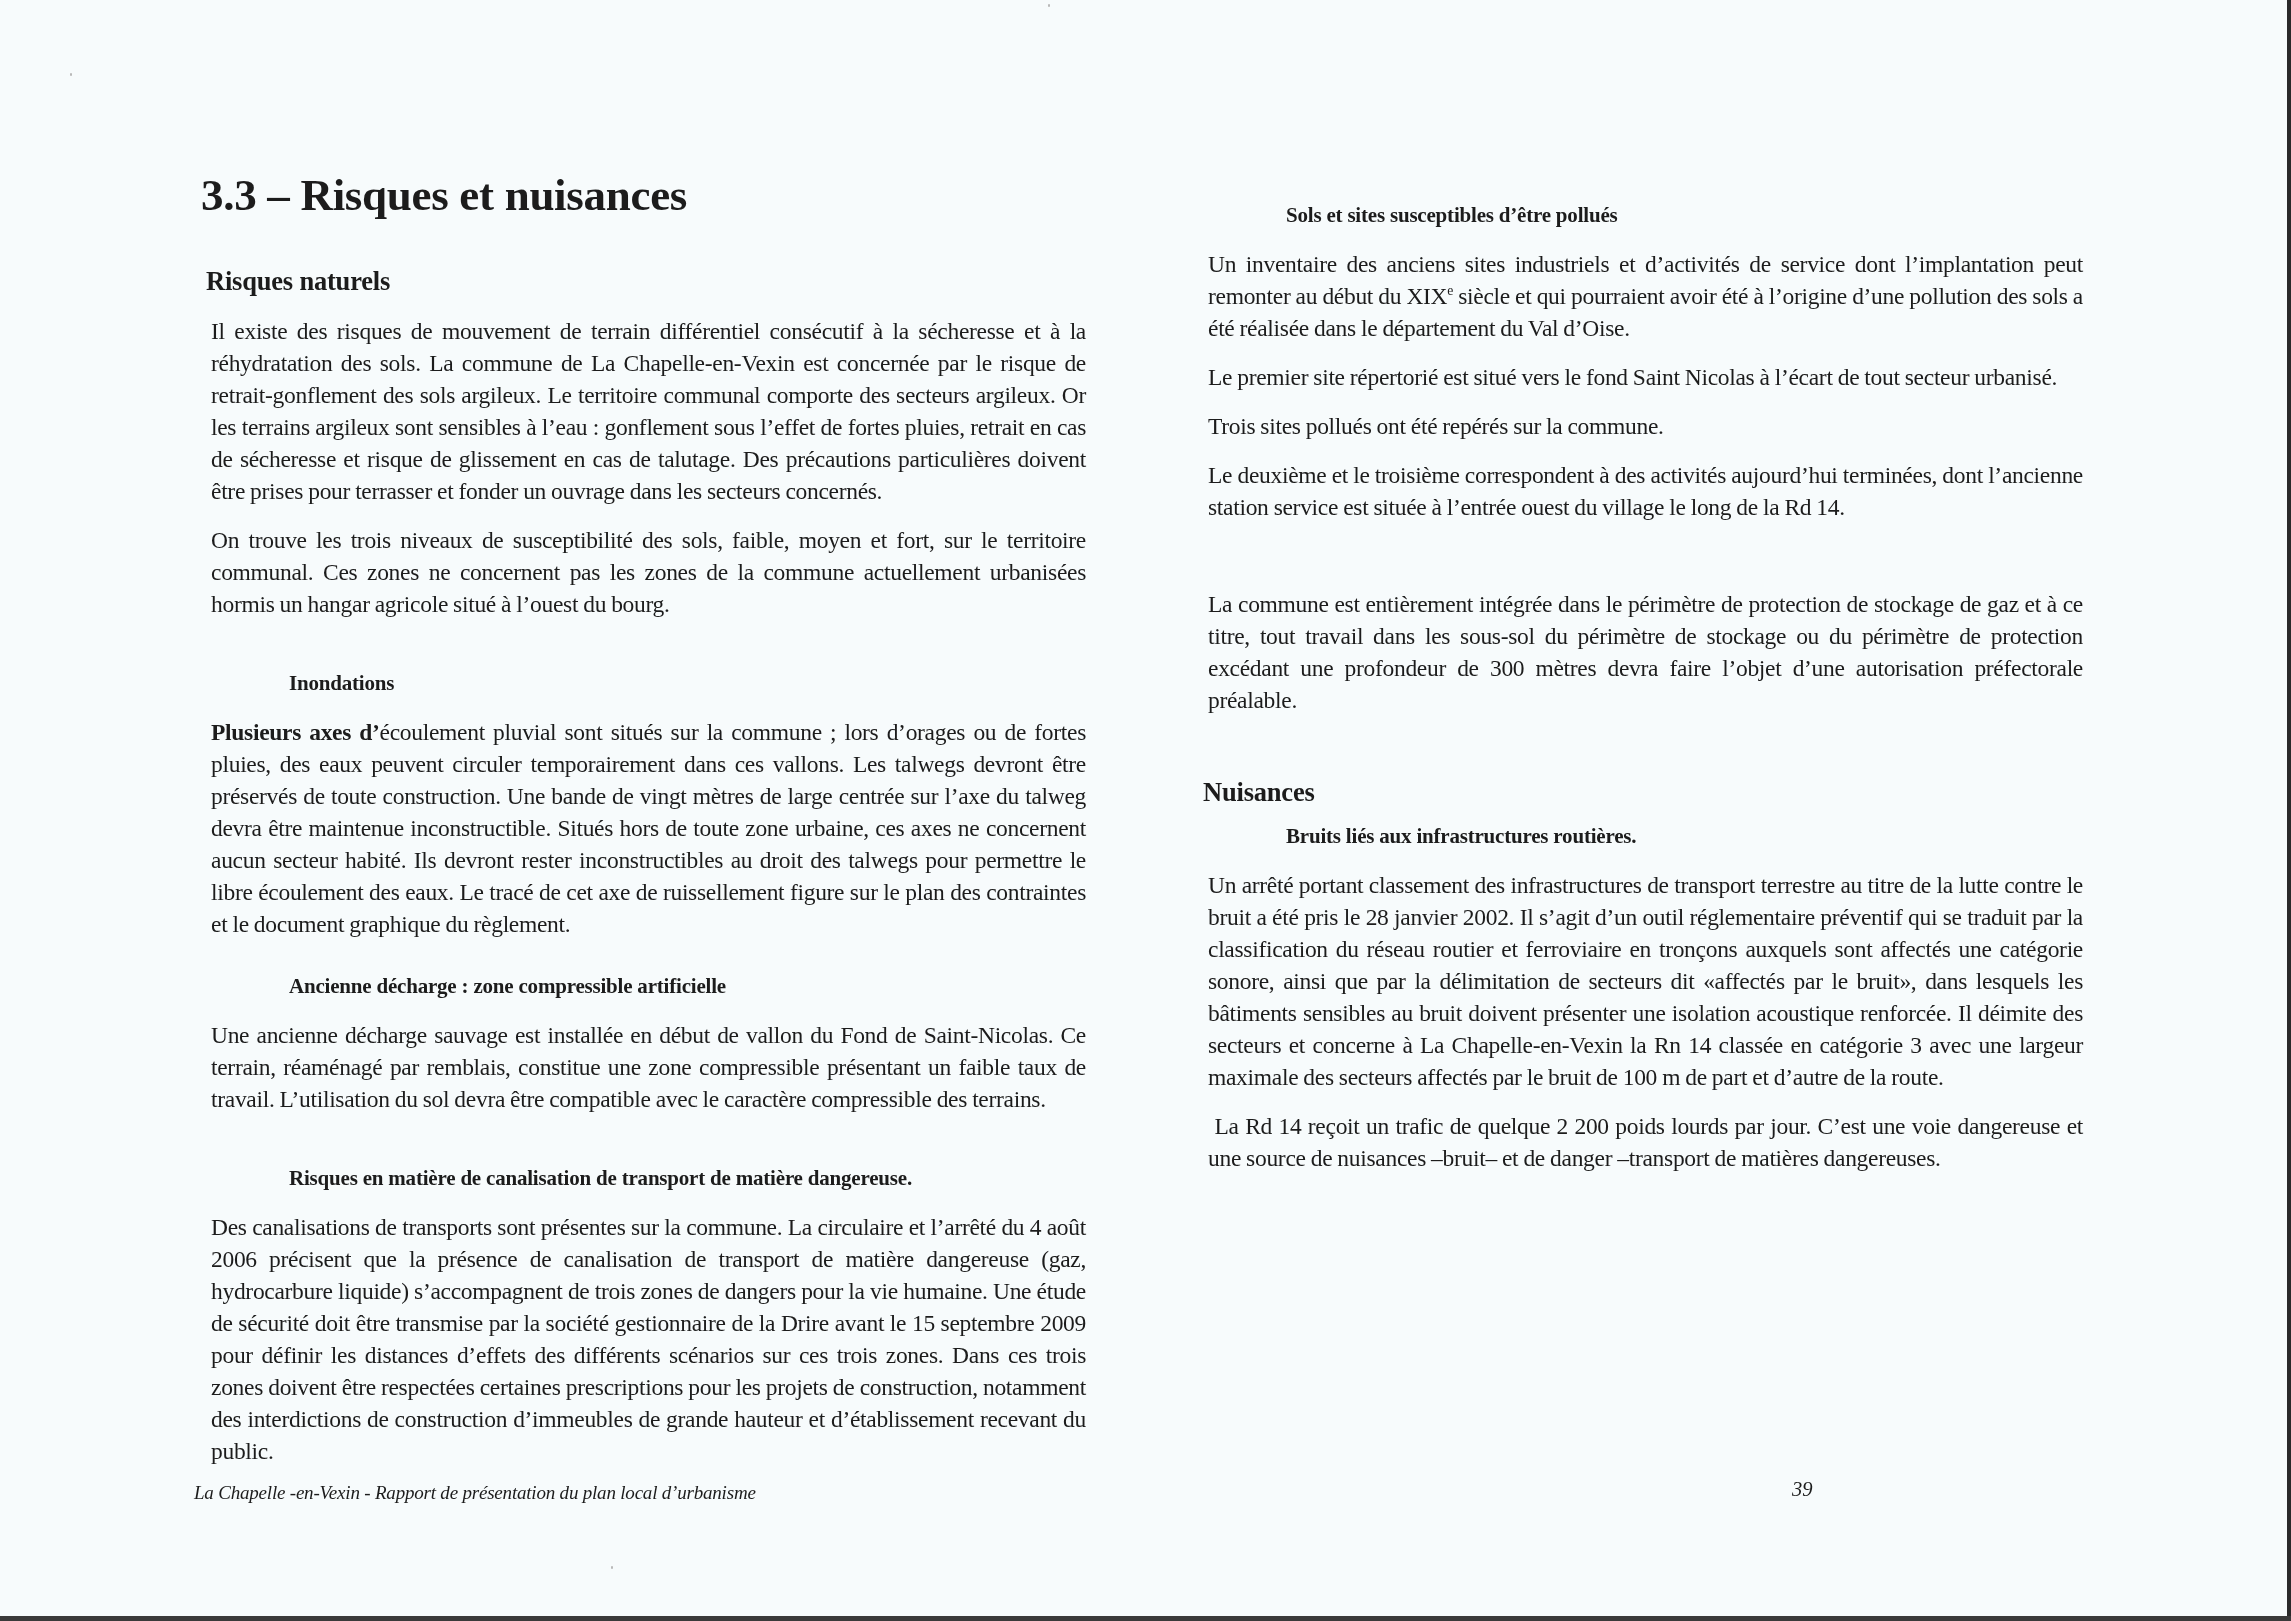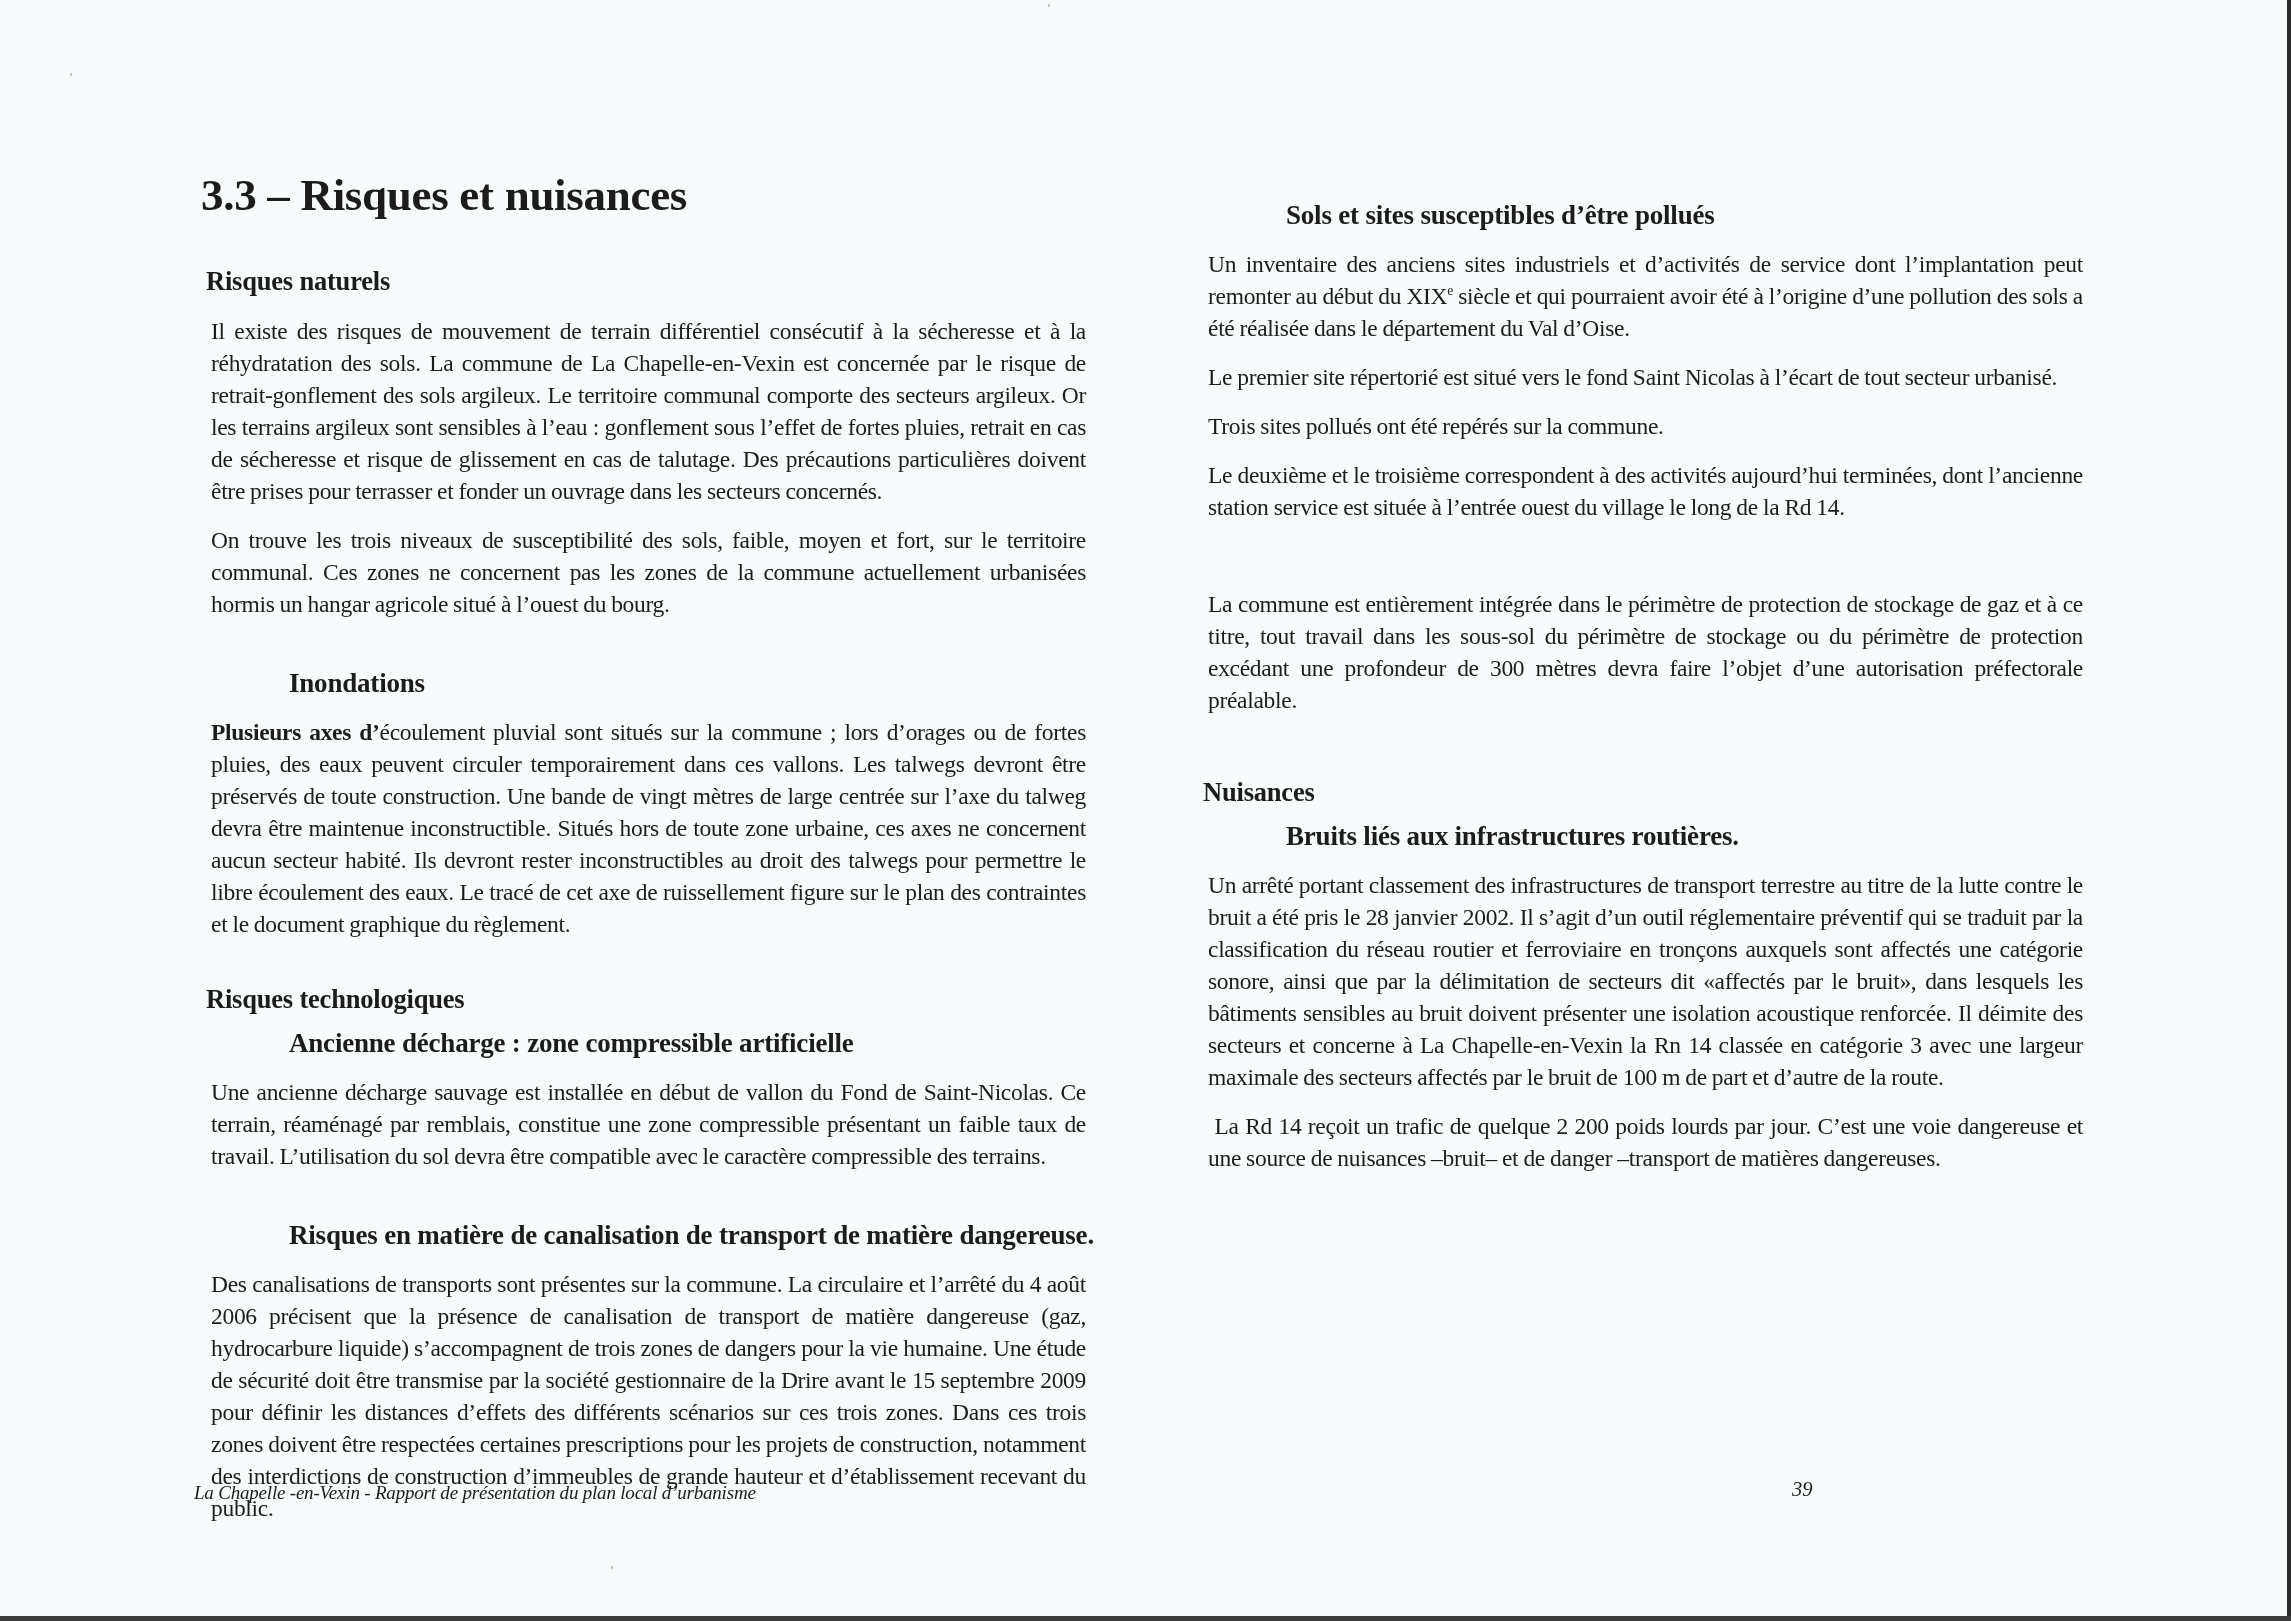--- a/index.html
+++ b/index.html
@@ -18,21 +18,21 @@
   .title {
     position: absolute; left: 193px; top: 165px;
     font-size: 45px; font-weight: bold; letter-spacing: -0.3px;
     margin: 8px; line-height: 1;
   }
   .col { position: absolute; width: 909px; }
   .col-left { left: 194px; top: 253px; }
   .col-right { left: 1191px; top: 200px; width: 909px; }
 
   .h2 { font-size: 26.5px; font-weight: bold; line-height: 33px; margin: 12px; letter-spacing: -0.2px; }
-  .h3 { font-size: 27px; font-weight: bold; line-height: 31px; margin: 0 0 0 95px; letter-spacing: -0.2px; }
+  .h3 { font-size: 21px; font-weight: bold; line-height: 31px; margin: 0 0 0 95px; letter-spacing: -0.2px; }
   .p {
     font-size: 23.5px; line-height: 32px; margin: 17px;
     text-align: justify; text-align-last: left;
     letter-spacing: -0.3px; word-spacing: -0.5px;
   }
   .p .lead { font-weight: bold; }
   .gap-l { height: 31px; }
   .gap-m { height: 13.7px; }
   sup { font-size: 13.7px; vertical-align: 8.8px; line-height: 0; }
 
@@ -60,21 +60,20 @@
   <section>
     <h2 class="h2">Risques naturels</h2>
     <p class="p">Il existe des risques de mouvement de terrain différentiel consécutif à la sécheresse et à la réhydratation des sols. La commune de La Chapelle-en-Vexin est concernée par le risque de retrait-gonflement des sols argileux. Le territoire communal comporte des secteurs argileux. Or les terrains argileux sont sensibles à l’eau : gonflement sous l’effet de fortes pluies, retrait en cas de sécheresse et risque de glissement en cas de talutage. Des précautions particulières doivent être prises pour terrasser et fonder un ouvrage dans les secteurs concernés.</p>
     <p class="p">On trouve les trois niveaux de susceptibilité des sols, faible, moyen et fort, sur le territoire communal. Ces zones ne concernent pas les zones de la commune actuellement urbanisées hormis un hangar agricole situé à l’ouest du bourg.</p>
     <div class="gap-l"></div>
     <h3 class="h3">Inondations</h3>
     <p class="p"><span class="lead">Plusieurs axes d’</span><span>écoulement pluvial sont situés sur la commune ; lors d’orages ou de fortes pluies, des eaux peuvent circuler temporairement dans ces vallons. Les talwegs devront être préservés de toute construction. Une bande de vingt mètres de large centrée sur l’axe du talweg devra être maintenue inconstructible. Situés hors de toute zone urbaine, ces axes ne concernent aucun secteur habité. Ils devront rester inconstructibles au droit des talwegs pour permettre le libre écoulement des eaux. Le tracé de cet axe de ruissellement figure sur le plan des contraintes et le document graphique du règlement.</span></p>
   </section>
   <div class="gap-m"></div>
   <section>
-    <h2 class="h2">Risques technologiques</h2>
     <h3 class="h3">Ancienne décharge : zone compressible artificielle</h3>
     <p class="p">Une ancienne décharge sauvage est installée en début de vallon du Fond de Saint-Nicolas. Ce terrain, réaménagé par remblais, constitue une zone compressible présentant un faible taux de travail. L’utilisation du sol devra être compatible avec le caractère compressible des terrains.</p>
     <div class="gap-l"></div>
     <h3 class="h3">Risques en matière de canalisation de transport de matière dangereuse.</h3>
     <p class="p">Des canalisations de transports sont présentes sur la commune. La circulaire et l’arrêté du 4 août 2006 précisent que la présence de canalisation de transport de matière dangereuse (gaz, hydrocarbure liquide) s’accompagnent de trois zones de dangers pour la vie humaine. Une étude de sécurité doit être transmise par la société gestionnaire de la Drire avant le 15 septembre 2009 pour définir les distances d’effets des différents scénarios sur ces trois zones. Dans ces trois zones doivent être respectées certaines prescriptions pour les projets de construction, notamment des interdictions de construction d’immeubles de grande hauteur et d’établissement recevant du public.</p>
   </section>
 </div>
 
 <div class="col col-right">
   <section>

